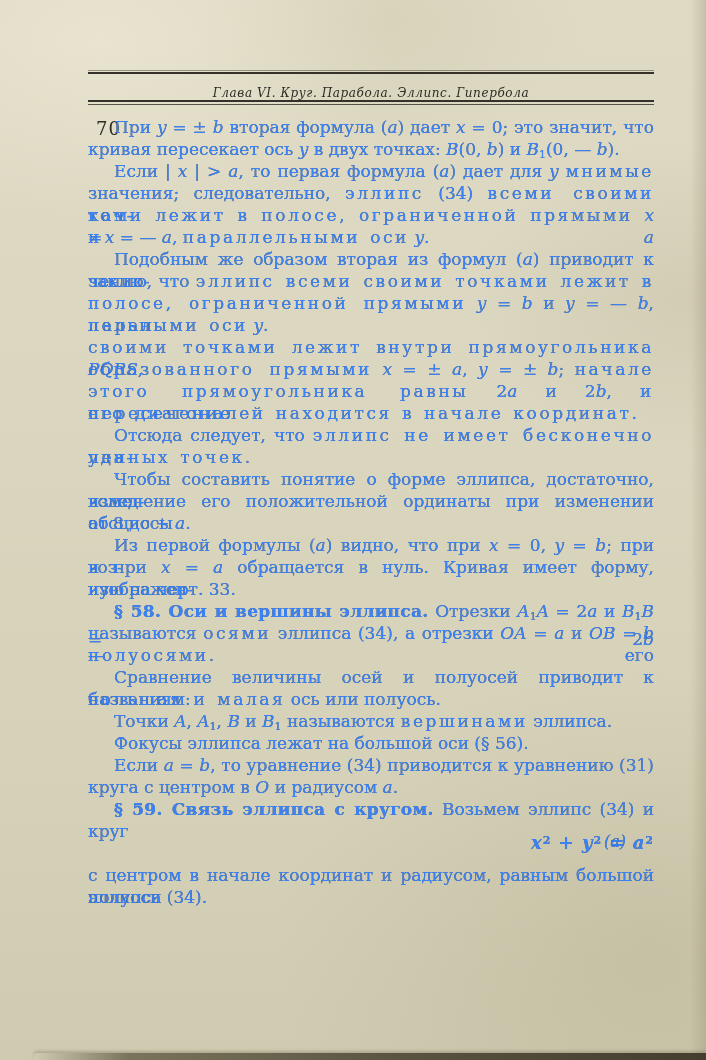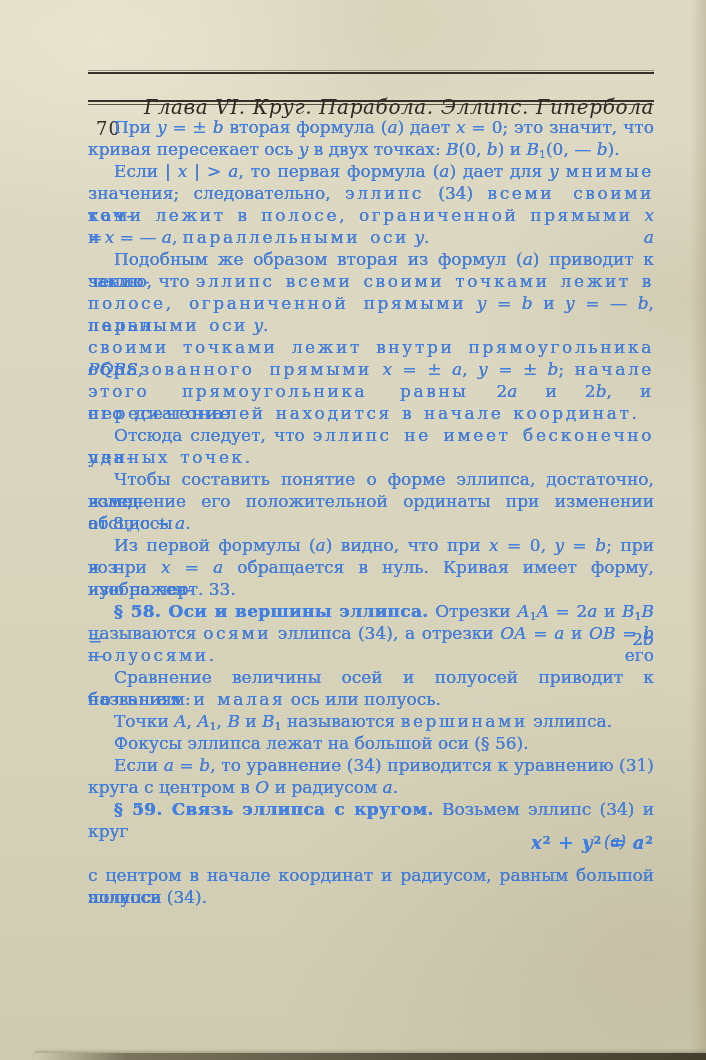--- a/index.html
+++ b/index.html
@@ -18,22 +18,22 @@
   .edge-bottom{position:absolute;left:34px;right:0;bottom:0;height:7px;border-radius:3px 0 0 0;
     background:linear-gradient(90deg, rgba(86,79,58,0), rgba(86,79,58,.7) 14%, rgba(68,62,45,.85) 55%, rgba(56,51,36,.92) 100%);
     box-shadow:0 -2px 3px rgba(110,102,76,.35);}
   
   .header{position:absolute;left:88px;top:70px;width:566px;color:#2f2b24;}
   .rule-top{height:4px;
     background:linear-gradient(180deg, rgba(53,49,40,.45) 0 1px, transparent 1px 2px, #35312a 2px 4px);}
   .header-line{position:relative;height:24px;margin-top:1px;}
   .pagenum{position:absolute;left:8px;top:2px;font-size:18px;
     letter-spacing:1px;margin-top:41px;}
-  .running-title{display:block;text-align:right;font-style:italic;font-size:20px;
-    letter-spacing:.6px;padding-top:20px;white-space:nowrap;}
+  .running-title{display:block;text-align:center;font-style:italic;font-size:12px;
+    letter-spacing:.6px;padding-top:11px;white-space:nowrap;}
   .rule-double{height:6px;margin-top:1px;
     background:linear-gradient(180deg, #35312a 0 2px, transparent 2px 4px, rgba(53,49,40,.8) 4px 5px, transparent 5px 6px);}
   
   .text-block{position:absolute;left:88px;top:116px;width:566px;
     font-size:17px;line-height:22px;color:#3b82f6;
     text-shadow:0 0 .5px rgba(47,43,35,.75);}
   .para{margin:0;}
   .line{text-align:justify;height:22px;}
   .line.j{text-align-last:justify;}
   .line.first{text-indent:26px;}

